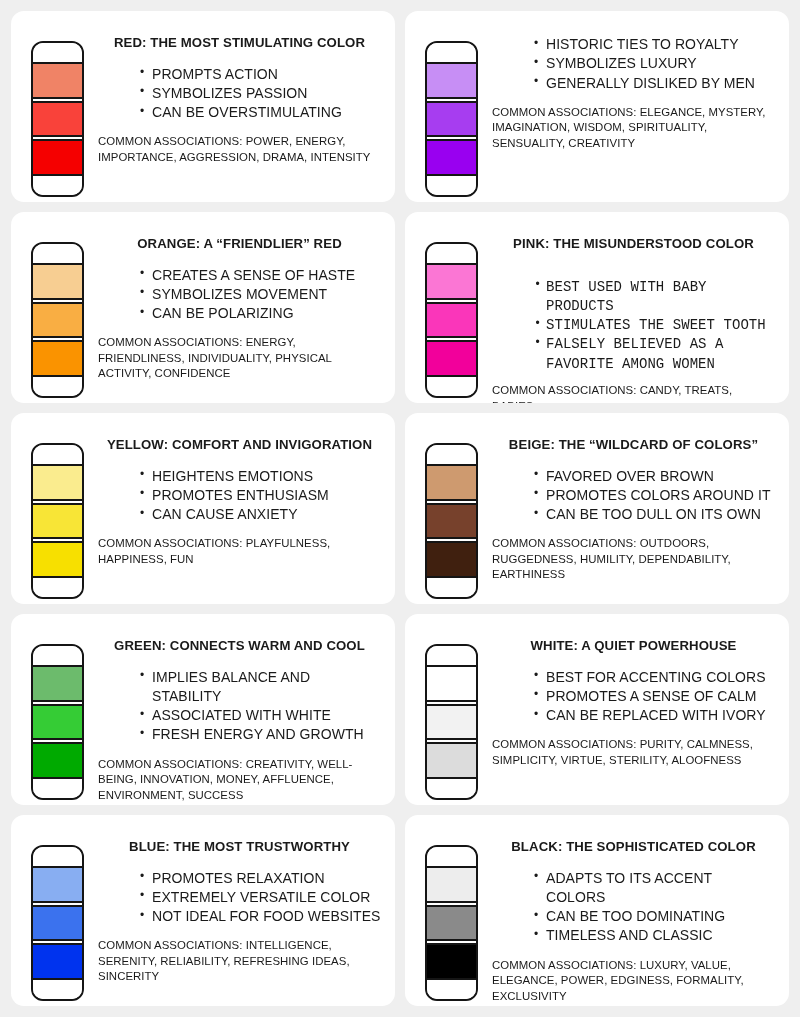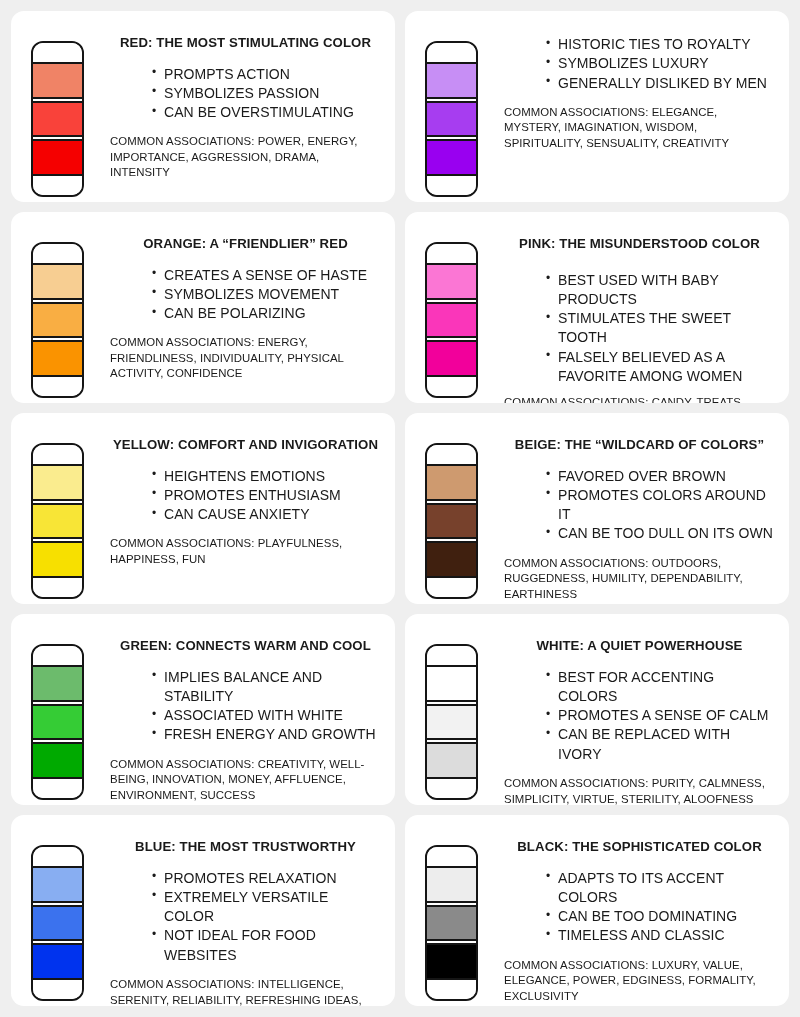--- a/index.html
+++ b/index.html
@@ -50,21 +50,21 @@
     border-top: 2px solid #151515;
     border-bottom: 2px solid #151515;
     margin: 1px 0;
   }
   .band:first-child { margin-top: 0; }
   .band:last-child  { margin-bottom: 0; }
 
   
   .body {
     flex: 1 1 auto;
-    padding-left: 26px;
+    padding-left: 14px;
     padding-top: 6px;
     color: #1A1A1A;
   }
 
   .title {
     font-size: 13.2px;
     font-weight: bold;
     letter-spacing: .1px;
     line-height: 1.25;
     text-align: center;
@@ -93,22 +93,22 @@
     font-size: 12px;
   }
 
   .assoc {
     font-size: 11.4px;
     line-height: 1.36;
     letter-spacing: .05px;
   }
 
   
-  .card.dense .title { margin-bottom: 18px; }
-  .card.dense ul.bullets { margin-bottom: 9px; }
+  .card.dense .title { margin-bottom: 25px; }
+  .card.dense ul.bullets { margin-bottom: 9px; font-family: Liberation Mono, monospace; }
 </style>
 </head>
 <body>
 
 <div id="grid">
     <div class="card">
       <div class="swatch">
         <div class="cap"></div>
         <div class="band-wrap">
           <div class="band" style="background: rgb(240, 131, 102);"></div>

